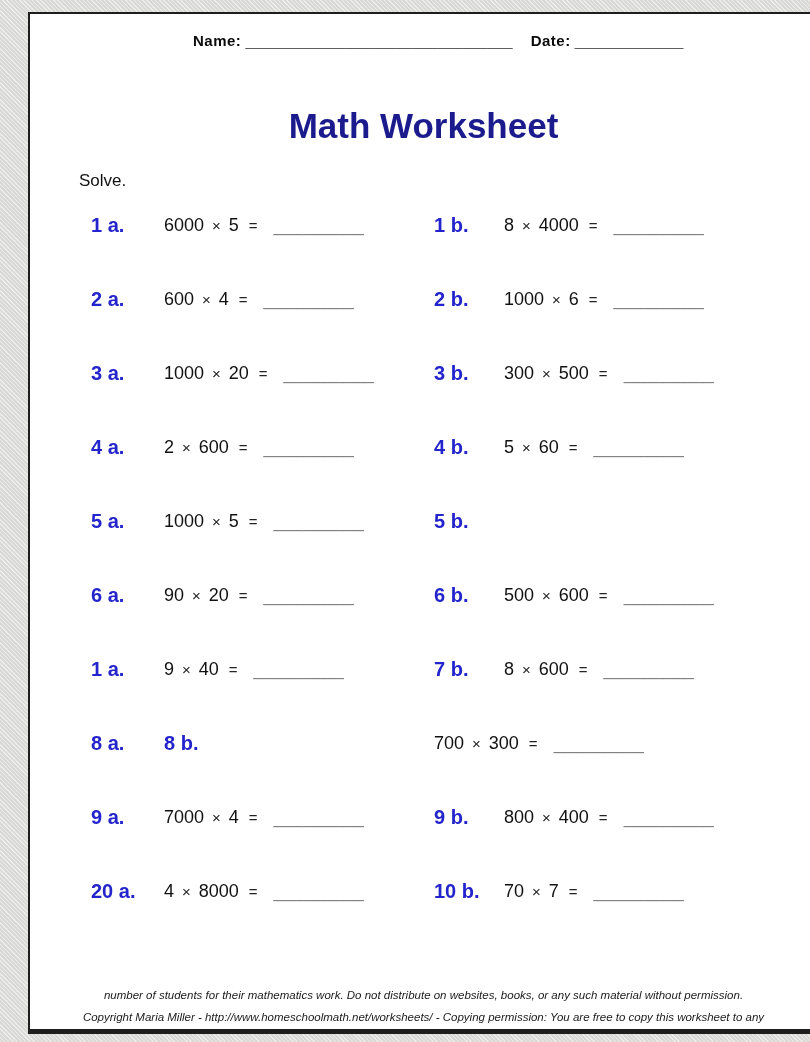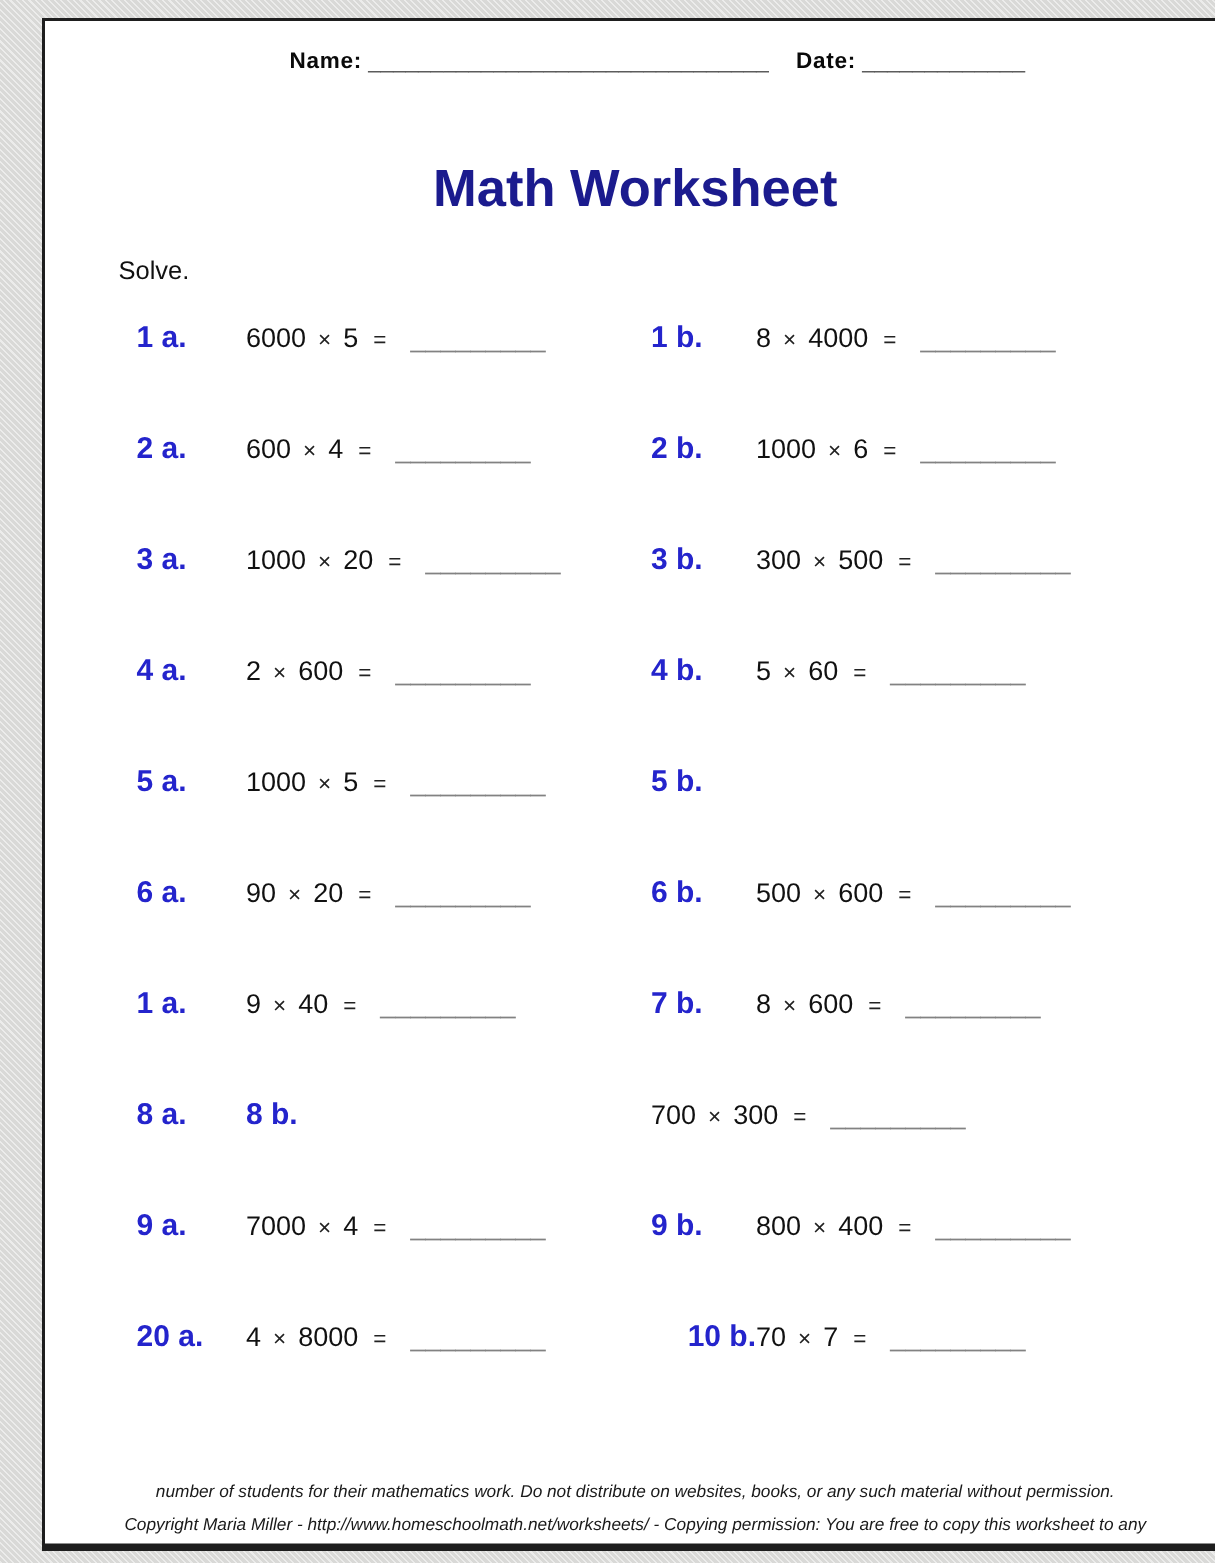--- a/index.html
+++ b/index.html
@@ -148,21 +148,21 @@
     <div class="prow">
       <span class="plabel" style="color: rgb(36, 36, 204);">9 a.</span>
       <span class="expr"><span>7000</span><span class="op">×</span><span>4</span><span class="eq">=</span><span class="blank">_________</span></span>
       <span class="plabel" style="color: rgb(36, 36, 204);">9 b.</span>
       <span class="expr"><span>800</span><span class="op">×</span><span>400</span><span class="eq">=</span><span class="blank">_________</span></span>
     </div>
 
     <div class="prow">
       <span class="plabel" style="color: rgb(36, 36, 204);">20 a.</span>
       <span class="expr"><span>4</span><span class="op">×</span><span>8000</span><span class="eq">=</span><span class="blank">_________</span></span>
-      <span class="plabel" style="color: rgb(36, 36, 204); text-align: right;">10 b.</span>
+      <span class="plabel" style="color: rgb(36, 36, 204);">10 b.</span>
       <span class="expr"><span>70</span><span class="op">×</span><span>7</span><span class="eq">=</span><span class="blank">_________</span></span>
     </div>
 
   </div>
 
   <div class="footer">
     <div>number of students for their mathematics work. Do not distribute on websites, books, or any such material without permission.</div>
     <div>Copyright Maria Miller - http://www.homeschoolmath.net/worksheets/ - Copying permission: You are free to copy this worksheet to any</div>
   </div>
 

